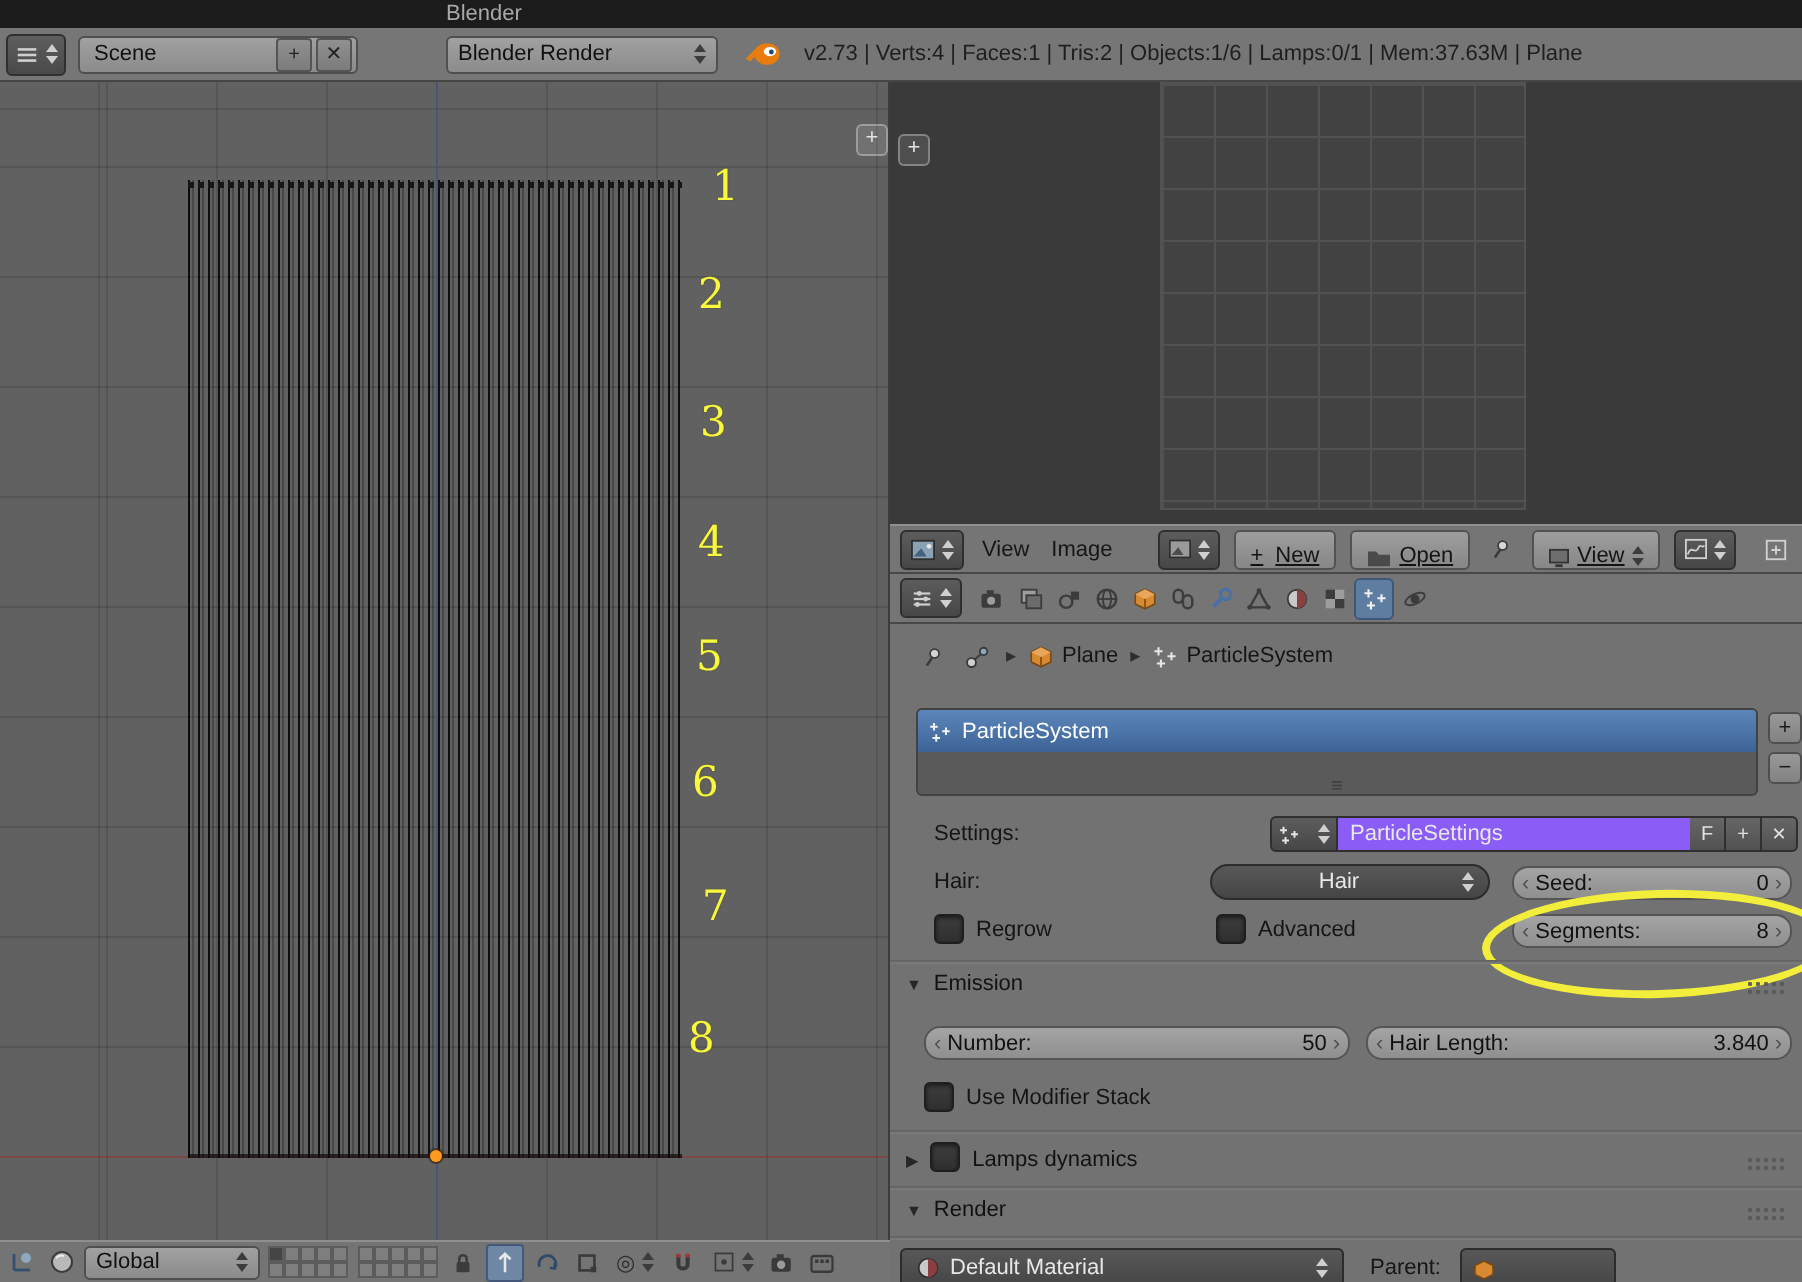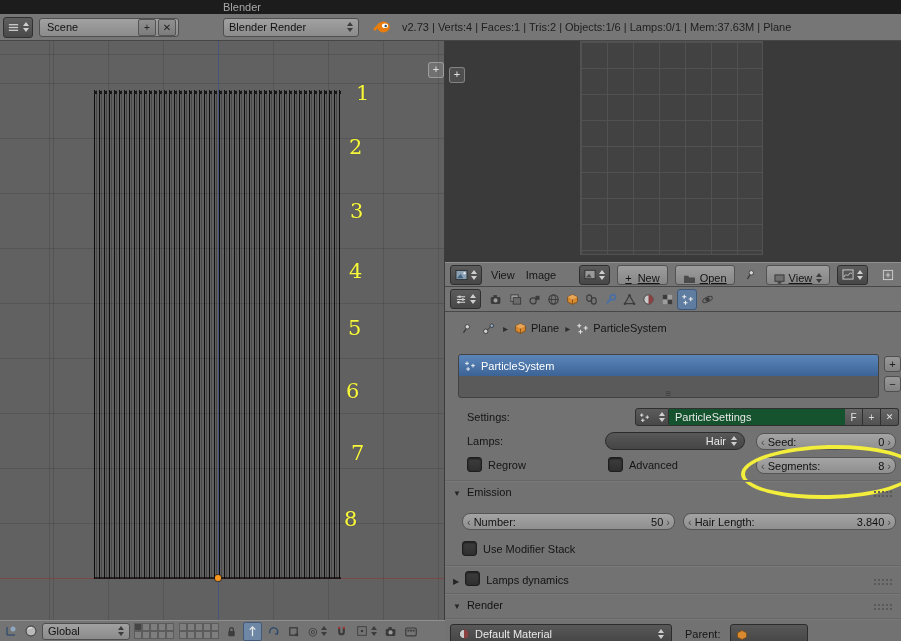--- a/index.html
+++ b/index.html
@@ -107,31 +107,31 @@
   .listhandle::before{content:"≡";}
   .stack{position:absolute;left:439px;top:44px;display:flex;flex-direction:column;gap:4px;}
   .sqbtn{width:15px;height:14px;display:flex;align-items:center;justify-content:center;
          background:linear-gradient(#989898,#828282);border:1px solid #4f4f4f;border-radius:3px;color:#1c1c1c;font-size:11px;}
   .sqbtn.plus::before{content:"+";}
   .sqbtn.minus::before{content:"−";}
 
   .idblock{position:absolute;left:190px;top:96px;width:264px;height:18px;display:flex;}
   .idicon{width:34px;display:flex;align-items:center;gap:2px;padding:0 3px;box-sizing:border-box;
           background:linear-gradient(#5c5c5c,#474747);border:1px solid #2f2f2f;border-radius:3px 0 0 3px;}
-  .idname{flex:1;display:flex;align-items:center;padding:0 6px;background:#14532d;color:#e8e8e8;
+  .idname{flex:1;display:flex;align-items:center;padding:0 6px;background:#8b5cf6;color:#e8e8e8;
           border-top:1px solid #2f2f2f;border-bottom:1px solid #2f2f2f;}
   .idbtn{width:17px;display:flex;align-items:center;justify-content:center;background:linear-gradient(#666,#515151);
          border:1px solid #2f2f2f;border-left:none;color:#e0e0e0;font-size:10px;}
   .idbtn:last-child{border-radius:0 3px 3px 0;}
   .plusglyph::before{content:"+";}
   .xglyph::before{content:"✕";font-size:9px;}
 
   .ddark{position:absolute;height:18px;display:flex;align-items:center;gap:5px;padding:0 7px;box-sizing:border-box;
          background:linear-gradient(#585858,#454545);border:1px solid #2c2c2c;border-radius:9px;color:#e8e8e8;}
-  .ddark .c{flex:1;text-align:right;}
+  .ddark .c{flex:1;text-align:center;}
 
   .numfield{position:absolute;height:17px;display:flex;align-items:center;box-sizing:border-box;
             background:linear-gradient(#a4a4a4,#8f8f8f);border:1px solid #555;border-radius:8px;
             color:#111;padding:4px 4px;}
   .numfield::before{content:"‹";color:#4e4e4e;font-size:11px;margin-right:3px;}
   .numfield::after{content:"›";color:#4e4e4e;font-size:11px;margin-left:3px;}
   .numfield .nl{}
   .numfield .nv{margin-left:auto;}
 
   .chk{position:absolute;display:flex;align-items:center;gap:6px;color:#151515;height:15px;}
@@ -618,21 +618,21 @@
               <b class="u"></b>
               <b class="d"></b>
             </span>
         </div>
         <div class="idname">ParticleSettings</div>
         <div class="idbtn">F</div>
         <div class="idbtn plusglyph"></div>
         <div class="idbtn xglyph"></div>
       </div>
 
-      <span class="lab" style="left:22px;top:123px">Lamps:</span>
+      <span class="lab" style="left:22px;top:123px">Hair:</span>
       <div class="ddark" style="left:160px;top:120px;width:140px">
         <span class="c">Hair</span>
         <span class="ud">
             <b class="u"></b>
             <b class="d"></b>
           </span>
       </div>
       <div class="numfield" style="left:311px;top:121px;width:140px">
         <span class="nl">Seed:</span>
         <span class="nv">0</span>

